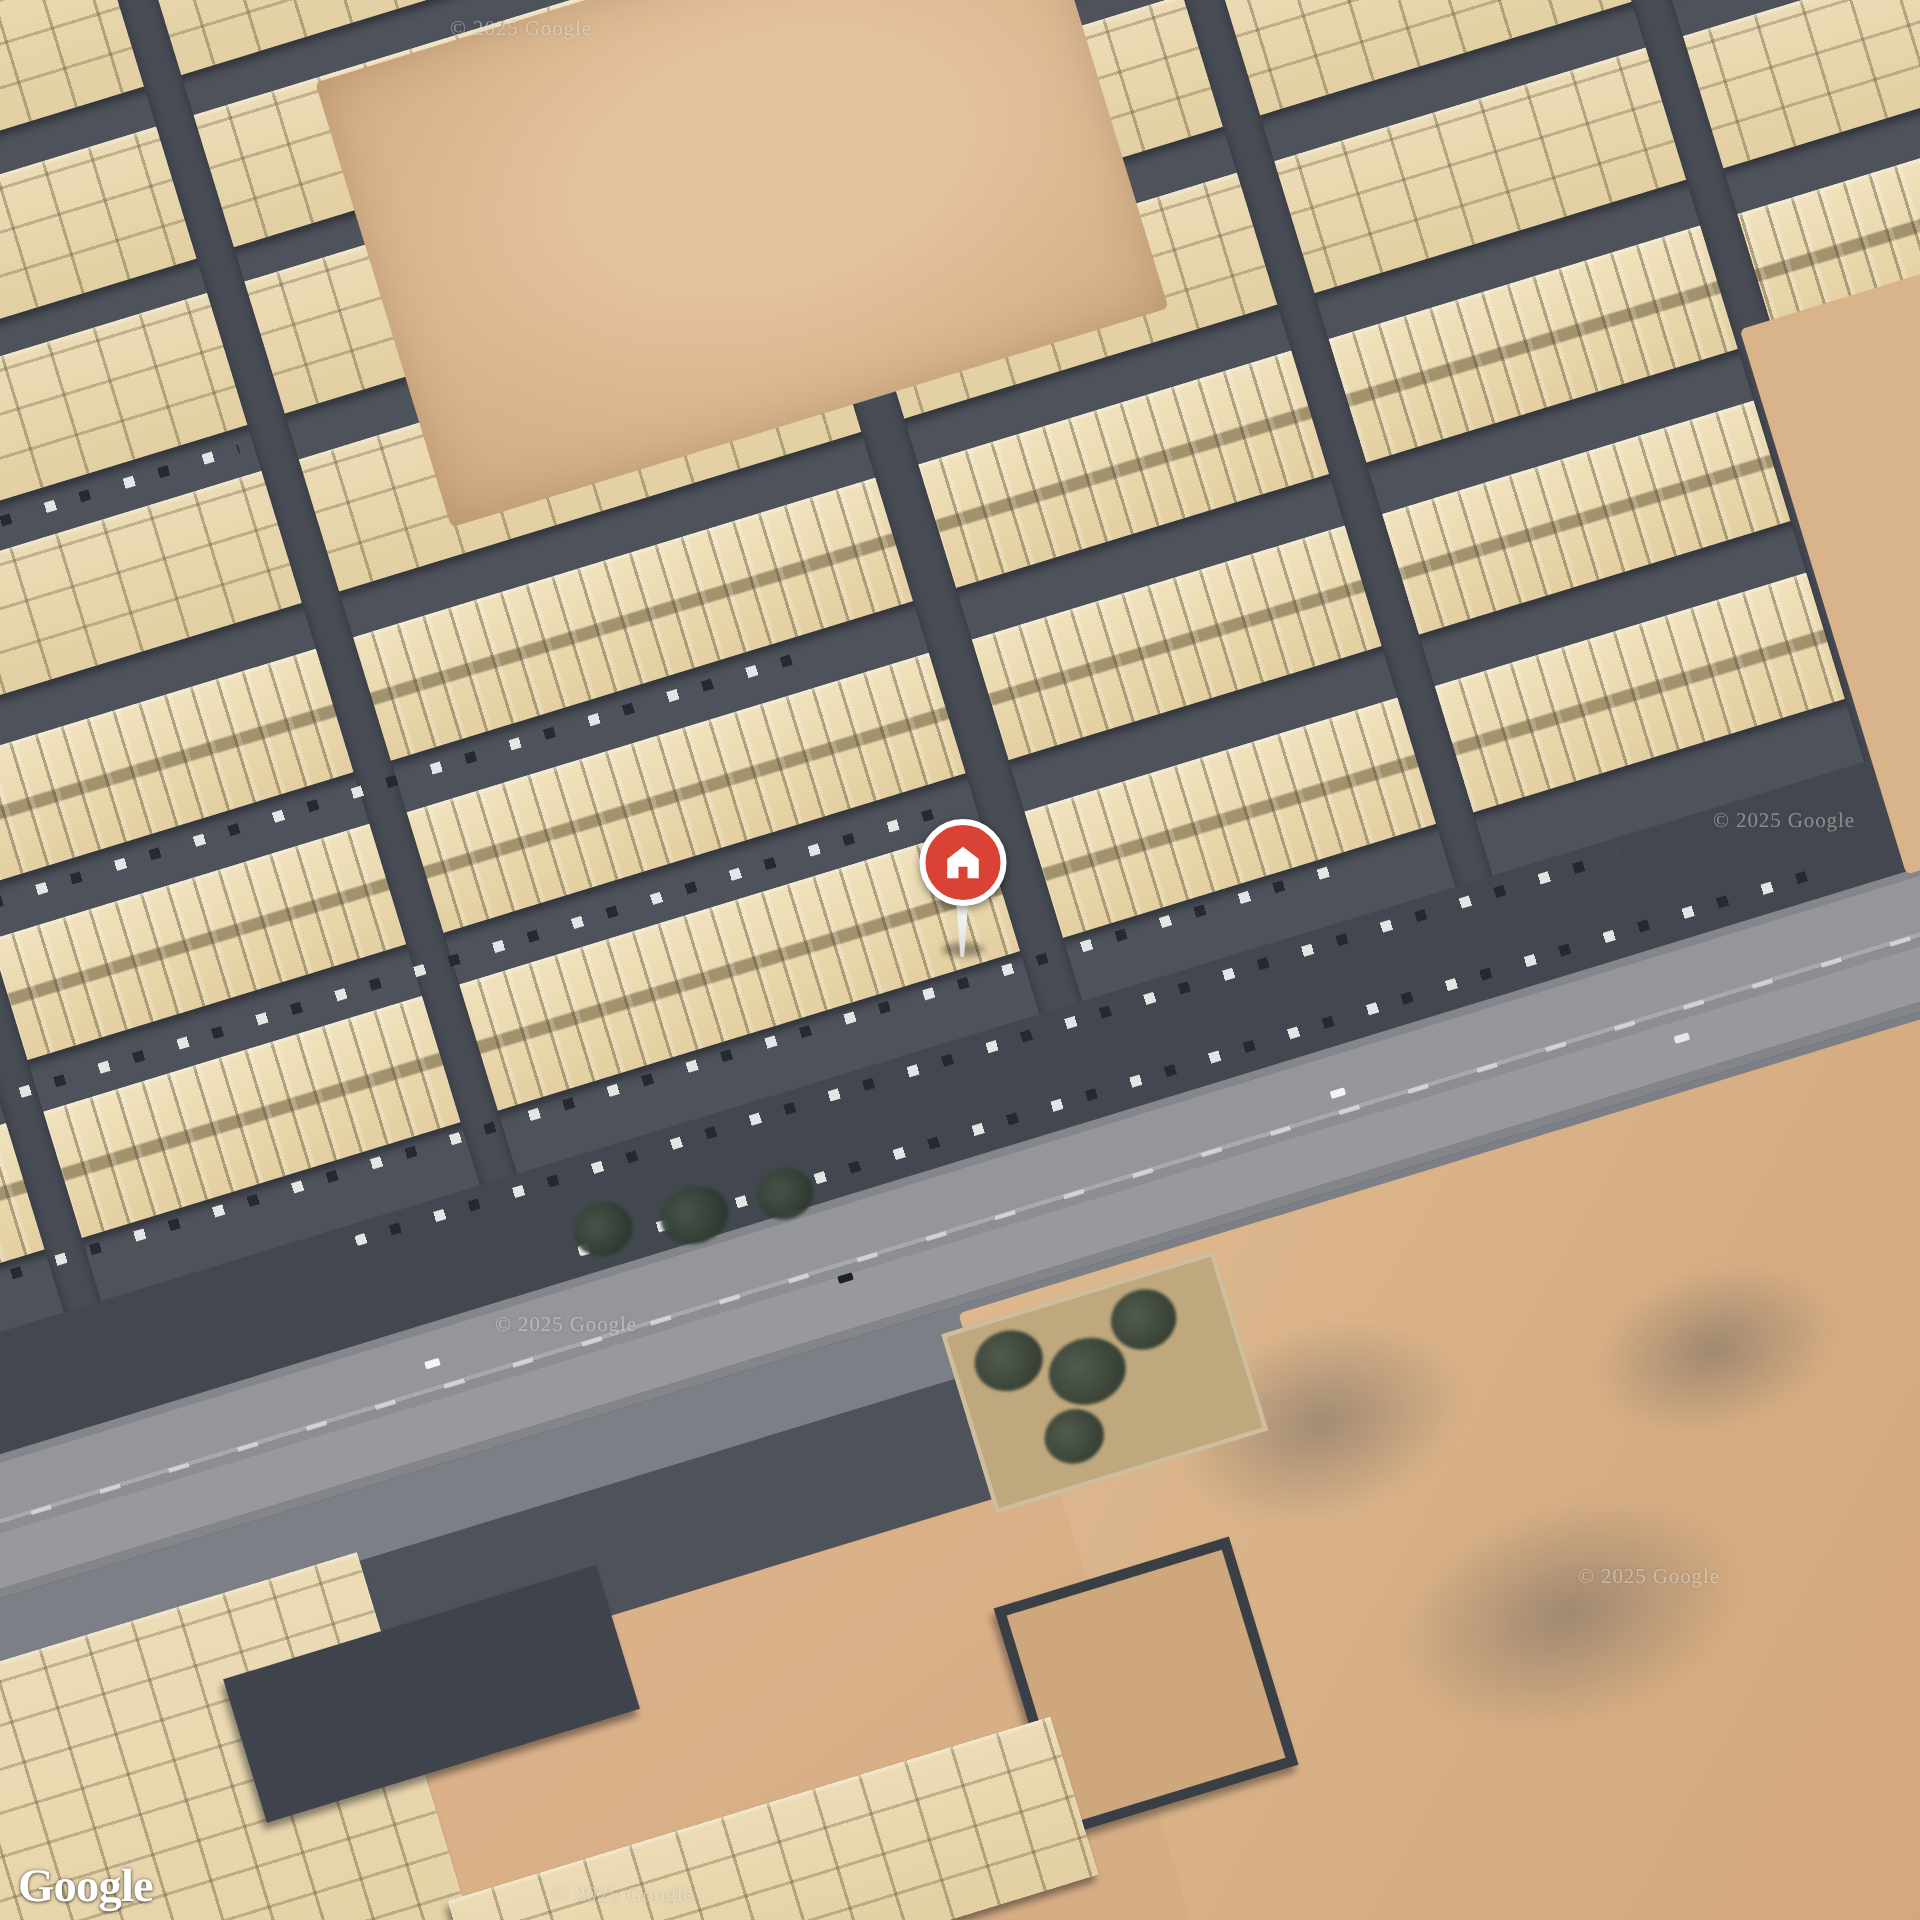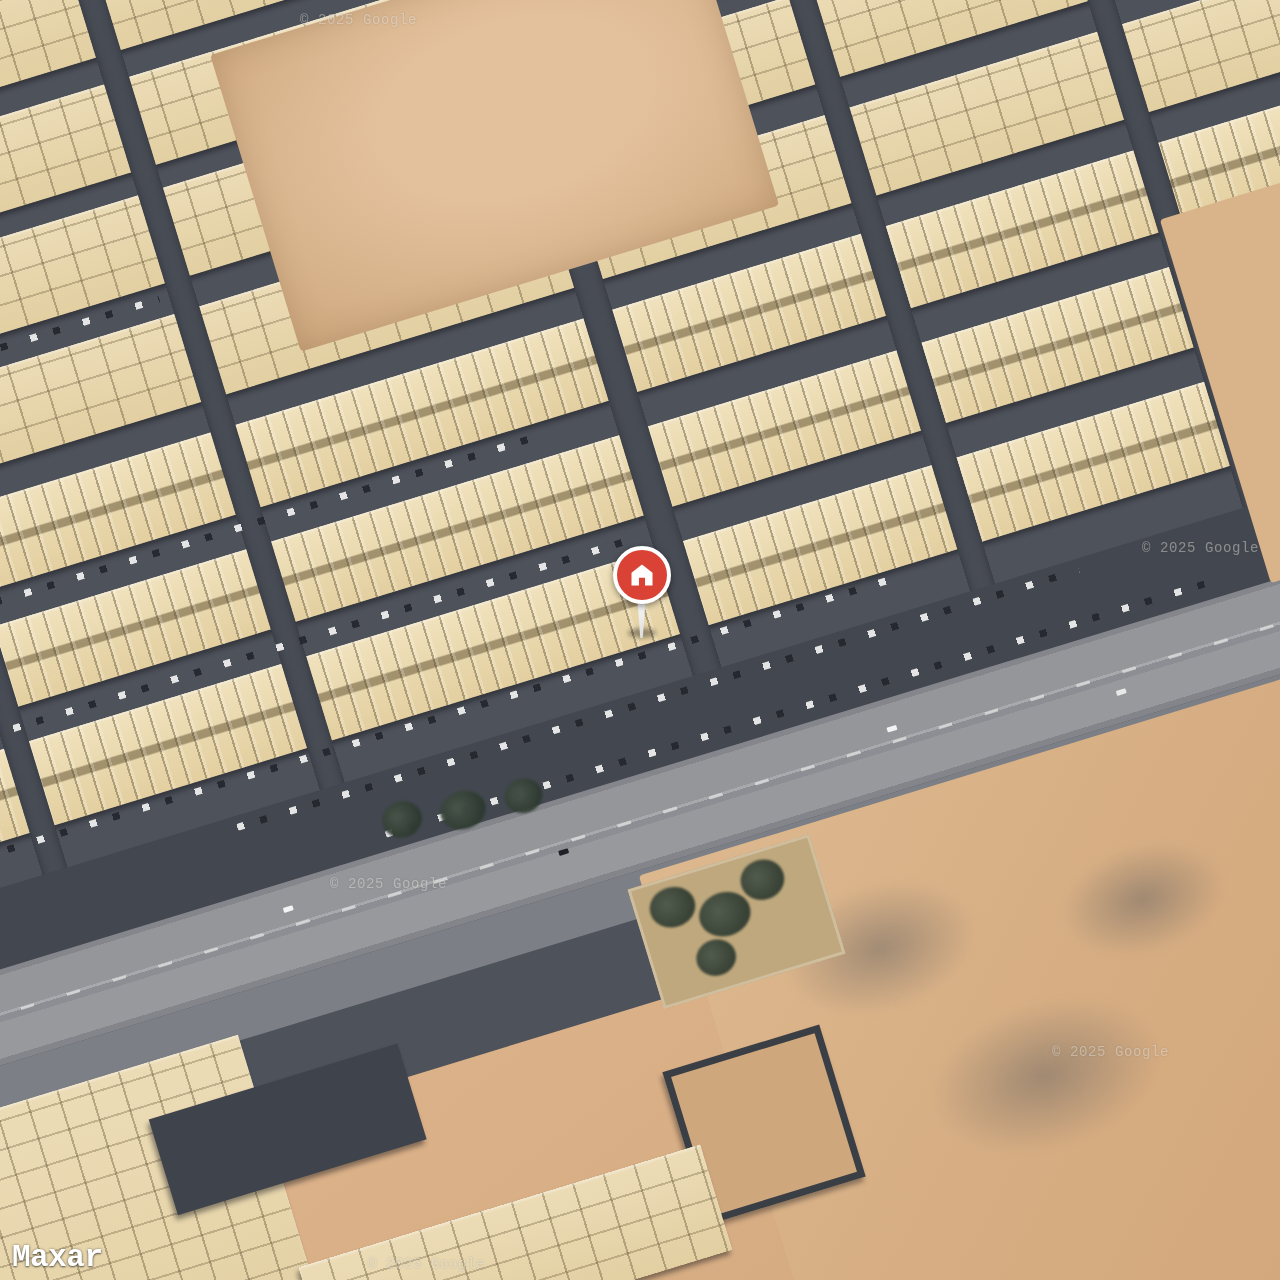--- a/index.html
+++ b/index.html
@@ -1,16 +1,16 @@
 <!DOCTYPE html>
 <html><head>
 <meta charset="utf-8">
 <style>
   html,body{margin:0;padding:0;background:#222;}
-  .map{position:relative;width:1280px;height:1280px;overflow:hidden;background:#4e525b;font-family:Liberation Mono, monospace;}
+  .map{position:relative;width:1280px;height:1280px;overflow:hidden;background:#4e525b;font-family:Liberation Serif, serif;}
   
   .rot{position:absolute;left:-300px;top:-300px;width:1880px;height:1880px;transform:rotate(-17deg);background:#4e525b;}
   .rot > i{position:absolute;display:block;}
   .band{left:0;width:100%;}
   .blocks{background:
     repeating-linear-gradient(90deg, transparent 0 30px, rgba(95,80,50,.38) 30px 32px),
     repeating-linear-gradient(0deg, transparent 0 26px, rgba(95,80,50,.30) 26px 28px),
     linear-gradient(180deg,#ecdcb6,#e2cfa2);
     box-shadow:-3px 4px 5px rgba(20,20,25,.45), inset 0 2px 2px rgba(255,255,255,.35);}
   .rows{background:
@@ -119,15 +119,15 @@
   <div>
     <span class="pin-shadow"></span>
     <span class="pin-stem"></span>
     <span class="pin-head">
       <svg width="28" height="28" viewBox="0 0 24 24">
         <path d="M12 3 L21 10 V21 H14.6 V14.4 H9.4 V21 H3 V10 Z" fill="#ffffff"></path>
       </svg>
     </span>
   </div>
 
-  <div class="logo">Maxar</div>
+  <div class="logo">Google</div>
 
 </div>
 
 </body></html>

